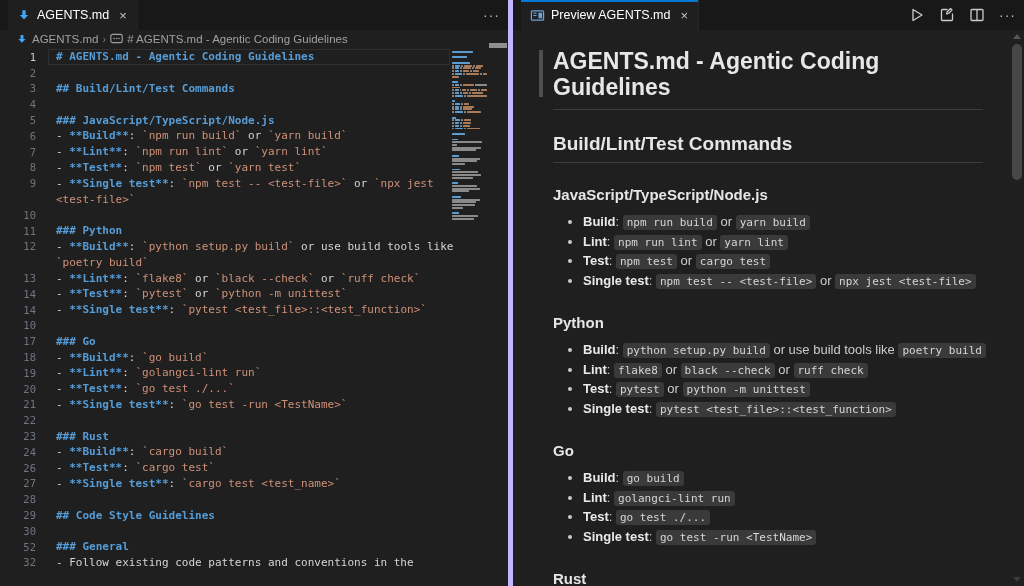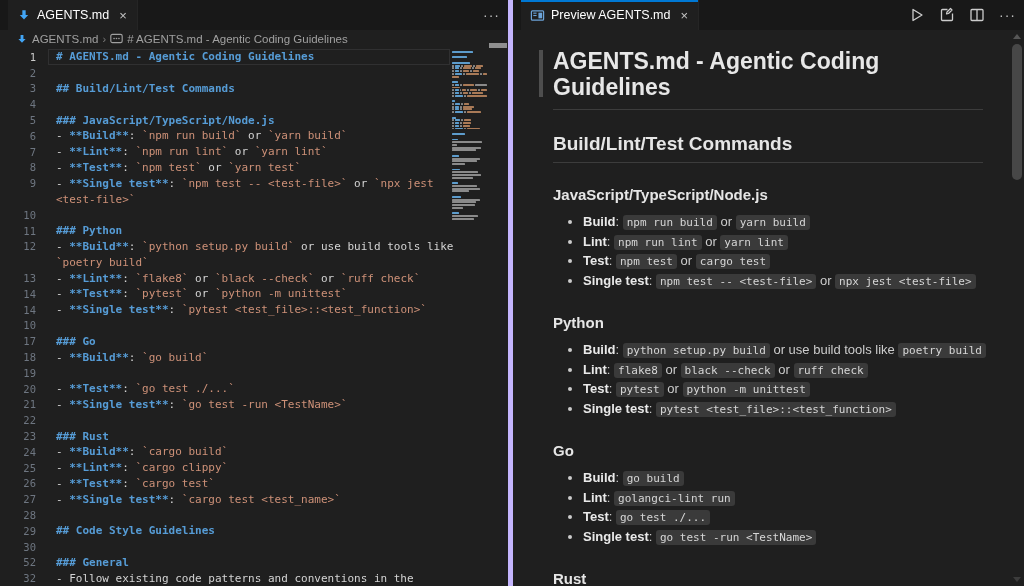--- a/index.html
+++ b/index.html
@@ -146,27 +146,26 @@
           <div class="crow"><span class="ln">10</span><span class="ctext"></span></div>
           <div class="crow"><span class="ln">11</span><span class="ctext"><span class="tok-h">### Python</span></span></div>
           <div class="crow"><span class="ln">12</span><span class="ctext"><span class="tok-p">- </span><span class="tok-b">**Build**</span><span class="tok-p">: </span><span class="tok-c">`python setup.py build`</span><span class="tok-p"> or use build tools like</span></span></div>
           <div class="crow"><span class="ln"></span><span class="ctext"><span class="tok-c">`poetry build`</span></span></div>
           <div class="crow"><span class="ln">13</span><span class="ctext"><span class="tok-p">- </span><span class="tok-b">**Lint**</span><span class="tok-p">: </span><span class="tok-c">`flake8`</span><span class="tok-p"> or </span><span class="tok-c">`black --check`</span><span class="tok-p"> or </span><span class="tok-c">`ruff check`</span></span></div>
           <div class="crow"><span class="ln">14</span><span class="ctext"><span class="tok-p">- </span><span class="tok-b">**Test**</span><span class="tok-p">: </span><span class="tok-c">`pytest`</span><span class="tok-p"> or </span><span class="tok-c">`python -m unittest`</span></span></div>
           <div class="crow"><span class="ln">14</span><span class="ctext"><span class="tok-p">- </span><span class="tok-b">**Single test**</span><span class="tok-p">: </span><span class="tok-c">`pytest &lt;test_file&gt;::&lt;test_function&gt;`</span></span></div>
           <div class="crow"><span class="ln">10</span><span class="ctext"></span></div>
           <div class="crow"><span class="ln">17</span><span class="ctext"><span class="tok-h">### Go</span></span></div>
           <div class="crow"><span class="ln">18</span><span class="ctext"><span class="tok-p">- </span><span class="tok-b">**Build**</span><span class="tok-p">: </span><span class="tok-c">`go build`</span></span></div>
-          <div class="crow"><span class="ln">19</span></div>
+          <div class="crow"><span class="ln">19</span><span class="ctext"><span class="tok-p">- </span><span class="tok-b">**Lint**</span><span class="tok-p">: </span><span class="tok-c">`golangci-lint run`</span></span></div>
           <div class="crow"><span class="ln">20</span><span class="ctext"><span class="tok-p">- </span><span class="tok-b">**Test**</span><span class="tok-p">: </span><span class="tok-c">`go test ./...`</span></span></div>
           <div class="crow"><span class="ln">21</span><span class="ctext"><span class="tok-p">- </span><span class="tok-b">**Single test**</span><span class="tok-p">: </span><span class="tok-c">`go test -run &lt;TestName&gt;`</span></span></div>
           <div class="crow"><span class="ln">22</span><span class="ctext"></span></div>
           <div class="crow"><span class="ln">23</span><span class="ctext"><span class="tok-h">### Rust</span></span></div>
           <div class="crow"><span class="ln">24</span><span class="ctext"><span class="tok-p">- </span><span class="tok-b">**Build**</span><span class="tok-p">: </span><span class="tok-c">`cargo build`</span></span></div>
-          <div class="crow"><span class="ln">25</span><span class="ctext"><span class="tok-p">- </span><span class="tok-b">**Lint**</span><span class="tok-p">: </span><span class="tok-c">`cargo clippy`</span></span></div>
           <div class="crow"><span class="ln">26</span><span class="ctext"><span class="tok-p">- </span><span class="tok-b">**Test**</span><span class="tok-p">: </span><span class="tok-c">`cargo test`</span></span></div>
           <div class="crow"><span class="ln">27</span><span class="ctext"><span class="tok-p">- </span><span class="tok-b">**Single test**</span><span class="tok-p">: </span><span class="tok-c">`cargo test &lt;test_name&gt;`</span></span></div>
           <div class="crow"><span class="ln">28</span><span class="ctext"></span></div>
           <div class="crow"><span class="ln">29</span><span class="ctext"><span class="tok-h">## Code Style Guidelines</span></span></div>
           <div class="crow"><span class="ln">30</span><span class="ctext"></span></div>
           <div class="crow"><span class="ln">52</span><span class="ctext"><span class="tok-h">### General</span></span></div>
           <div class="crow"><span class="ln">32</span><span class="ctext"><span class="tok-p">- Follow existing code patterns and conventions in the</span></span></div>
         </div>
       <div class="minimap">
           <div class="mrow">

